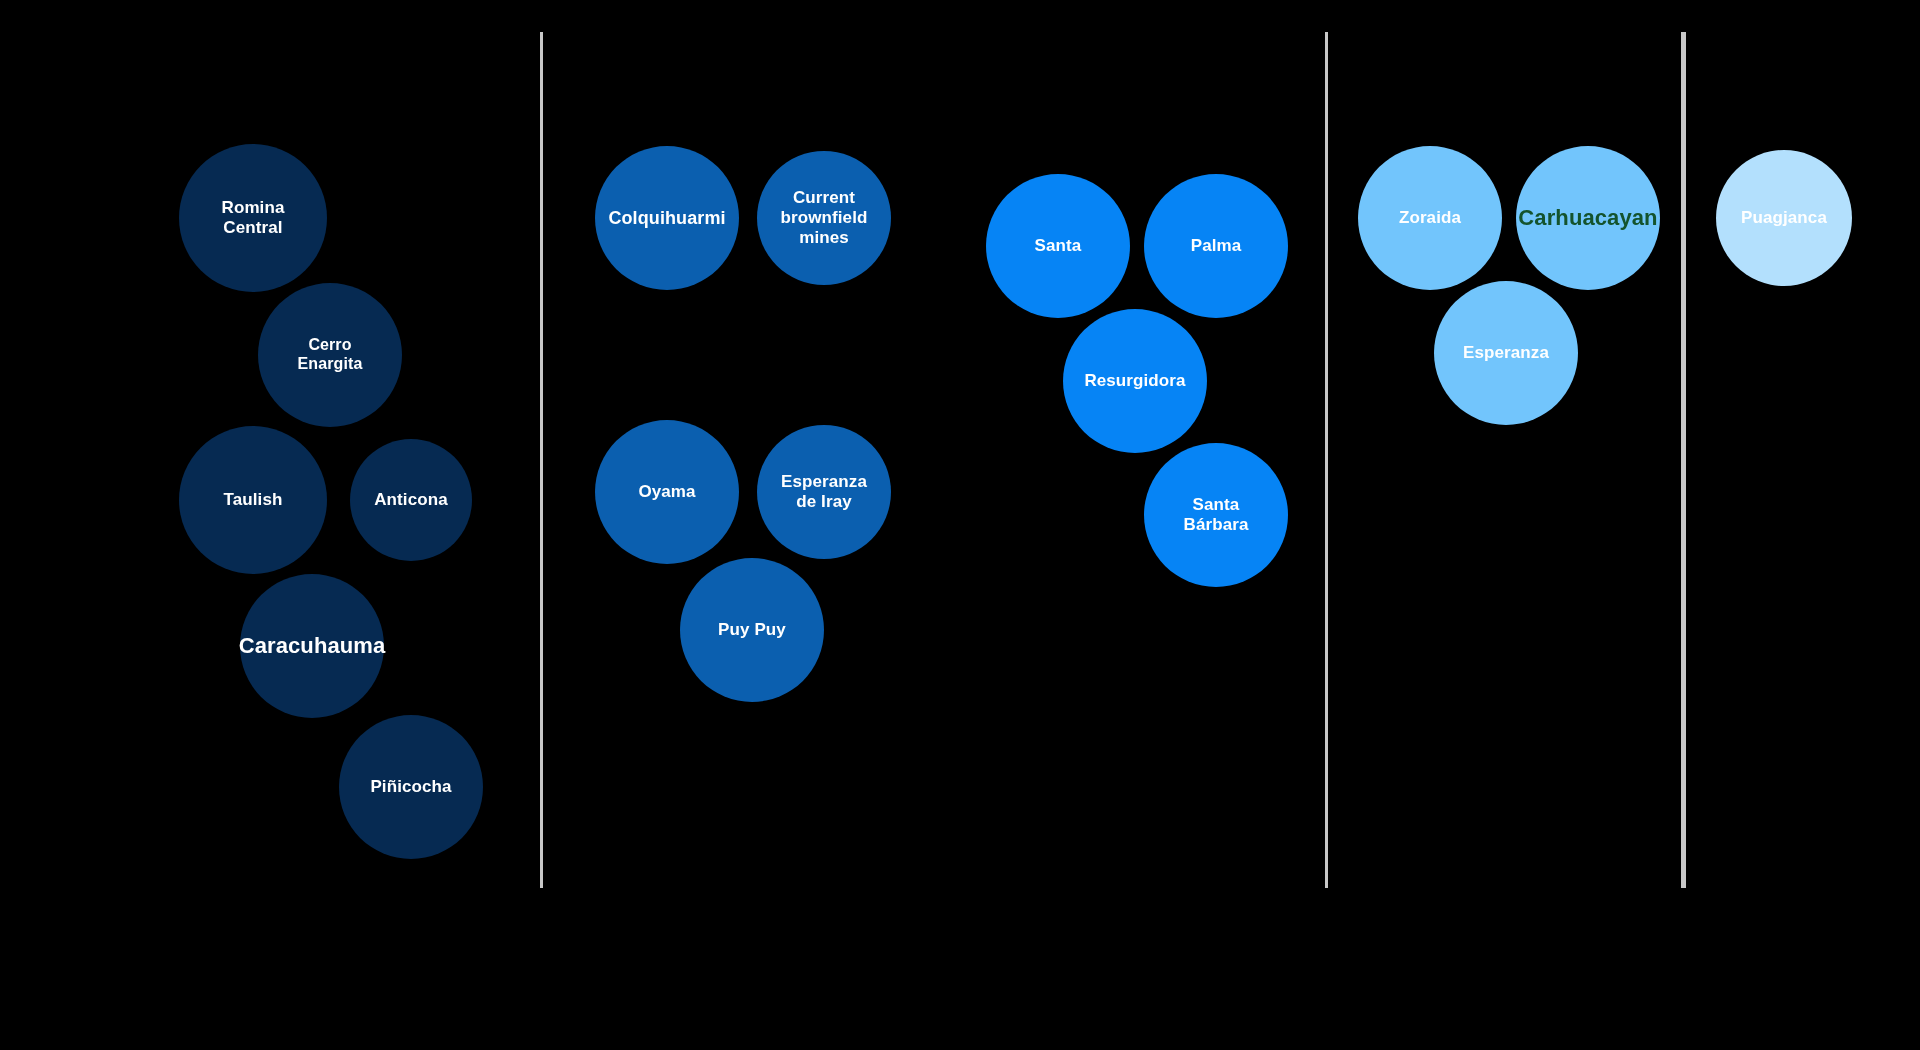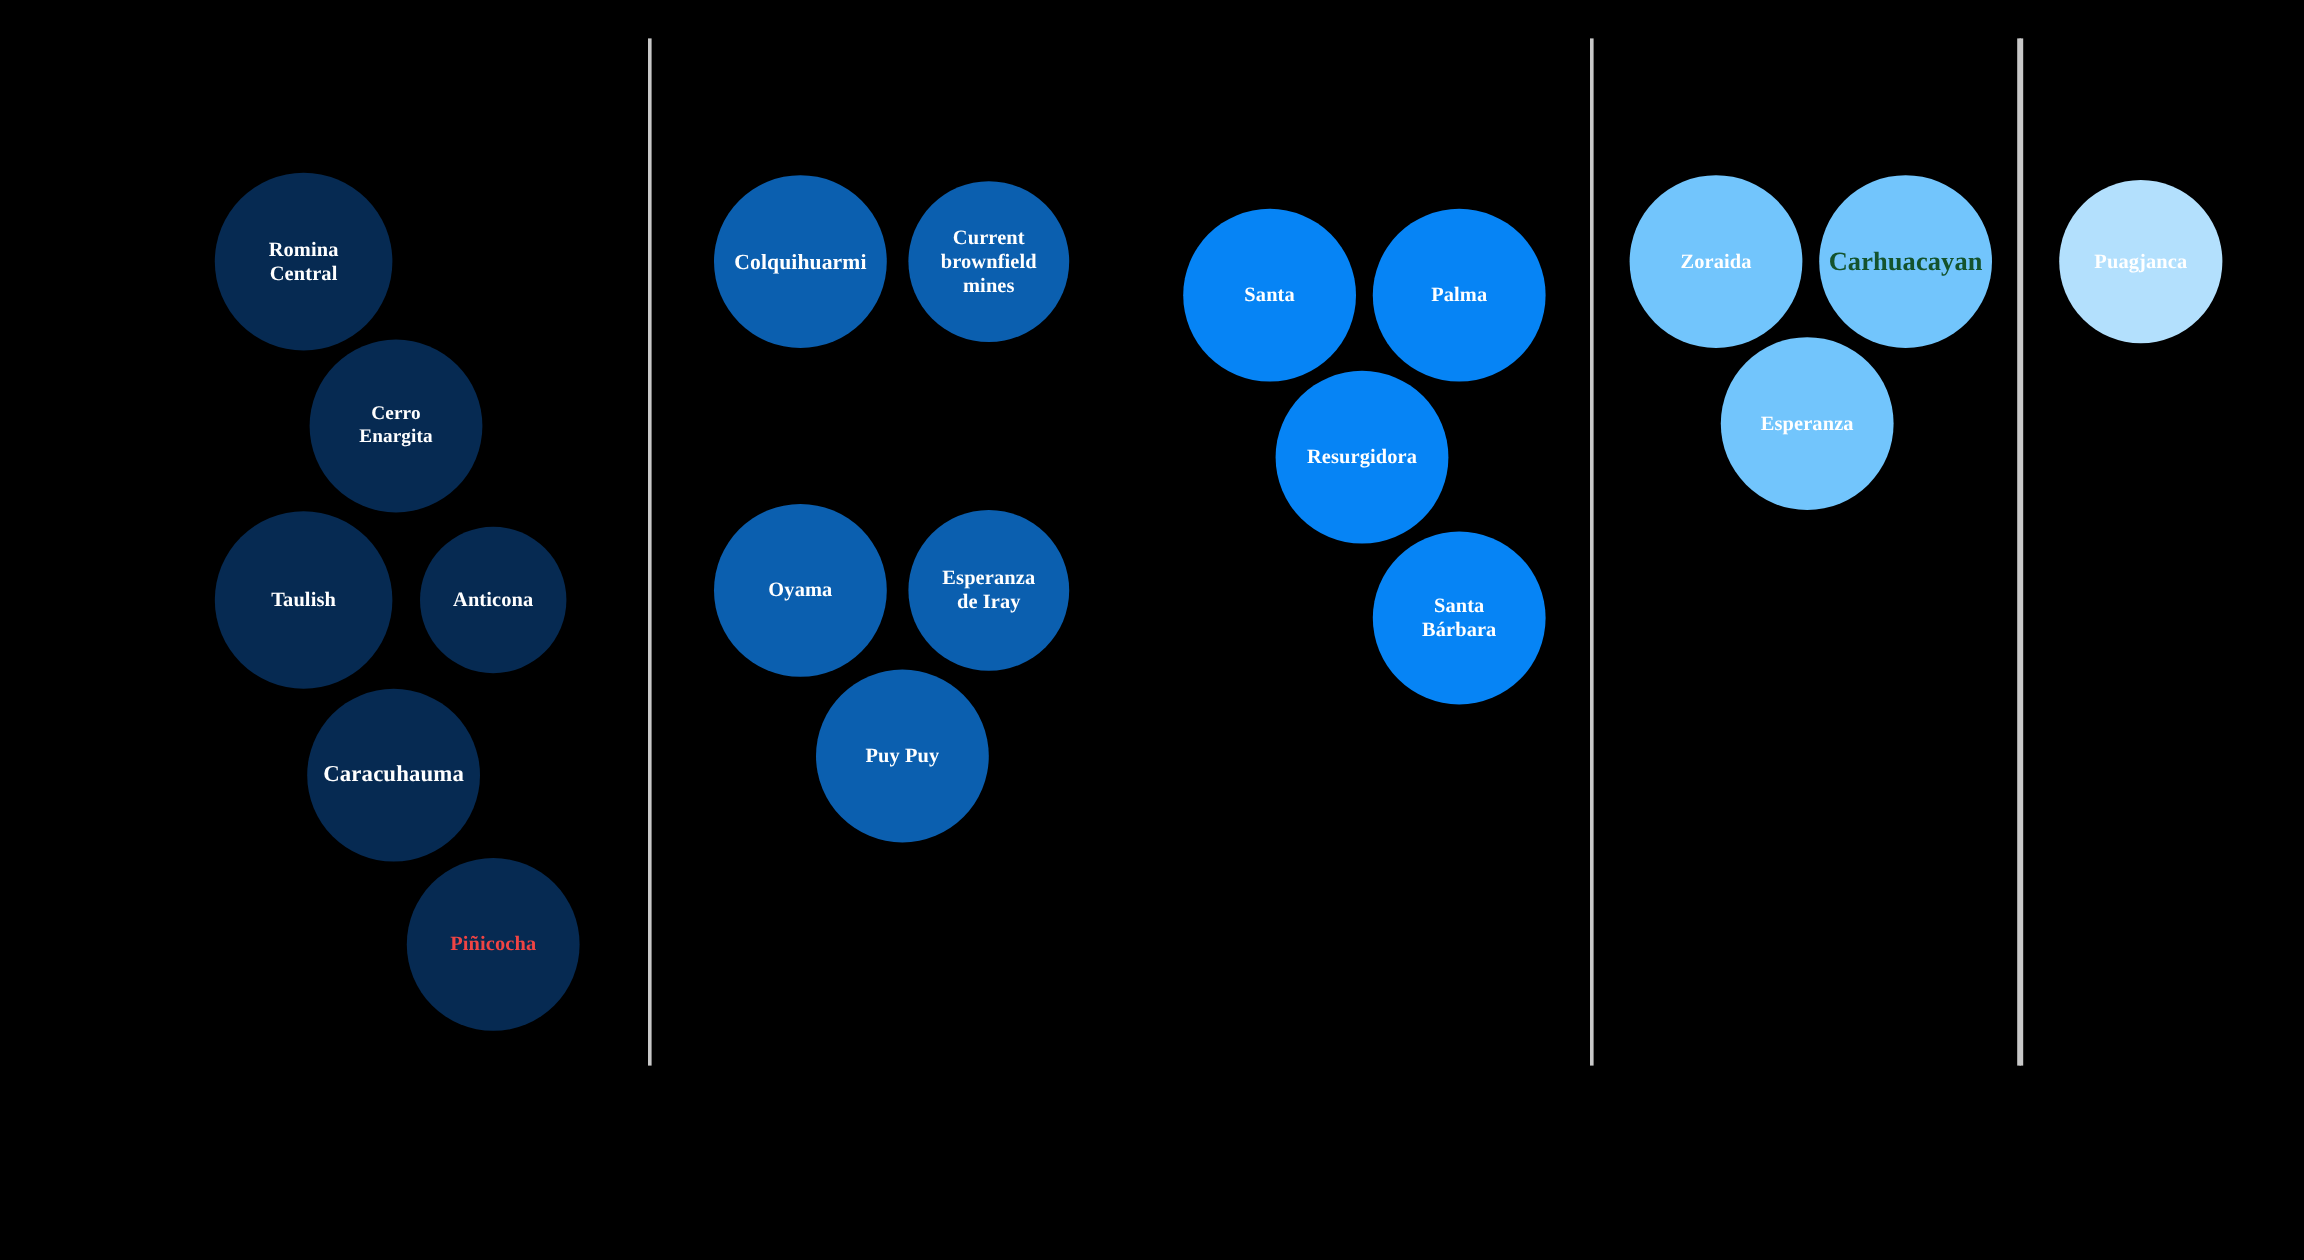--- a/index.html
+++ b/index.html
@@ -7,21 +7,21 @@
     margin: 0;
     padding: 0;
     background: #000000;
   }
   #stage {
     position: relative;
     width: 1920px;
     height: 1050px;
     background: #000000;
     overflow: hidden;
-    font-family: Liberation Serif, serif;
+    font-family: Liberation Sans, sans-serif;
   }
   .divider {
     position: absolute;
     background: #c8c8c8;
     width: 3px;
   }
   .bubble {
     position: absolute;
     border-radius: 50%;
     display: flex;
@@ -57,24 +57,24 @@
       <div class="bubble" style="left: 258px; top: 283px; width: 144px; height: 144px; background: rgb(6, 42, 82); font-size: 16px; color: rgb(255, 255, 255);">
         <span class="label">Cerro
 Enargita</span>
       </div>
       <div class="bubble" style="left: 179px; top: 426px; width: 148px; height: 148px; background: rgb(6, 42, 82); font-size: 17px; color: rgb(255, 255, 255);">
         <span class="label">Taulish</span>
       </div>
       <div class="bubble" style="left: 350px; top: 439px; width: 122px; height: 122px; background: rgb(6, 42, 82); font-size: 17px; color: rgb(255, 255, 255);">
         <span class="label">Anticona</span>
       </div>
-      <div class="bubble" style="left: 256px; top: 574px; width: 144px; height: 144px; background: rgb(6, 42, 82); font-size: 19px; color: rgb(255, 255, 255);">
+      <div class="bubble" style="left: 240px; top: 574px; width: 144px; height: 144px; background: rgb(6, 42, 82); font-size: 22px; color: rgb(255, 255, 255);">
         <span class="label">Caracuhauma</span>
       </div>
-      <div class="bubble" style="left: 339px; top: 715px; width: 144px; height: 144px; background: rgb(6, 42, 82); font-size: 17px; color: #ef4444;">
+      <div class="bubble" style="left: 339px; top: 715px; width: 144px; height: 144px; background: rgb(6, 42, 82); font-size: 17px; color: #ffffff;">
         <span class="label">Piñicocha</span>
       </div>
     </div>
     <div style="position: absolute; left: 0px; top: 0px; width: 100%; height: 100%;">
       <div class="bubble" style="left: 595px; top: 146px; width: 144px; height: 144px; background: rgb(11, 95, 175); font-size: 18px; color: rgb(255, 255, 255);">
         <span class="label">Colquihuarmi</span>
       </div>
       <div class="bubble" style="left: 757px; top: 151px; width: 134px; height: 134px; background: rgb(11, 95, 175); font-size: 17px; color: rgb(255, 255, 255);">
         <span class="label">Current
 brownfield

